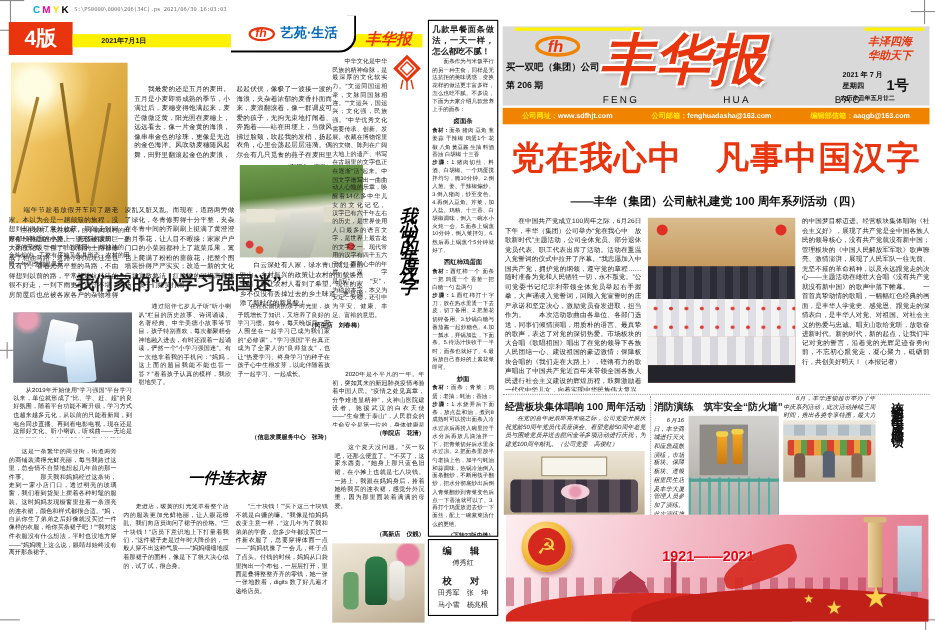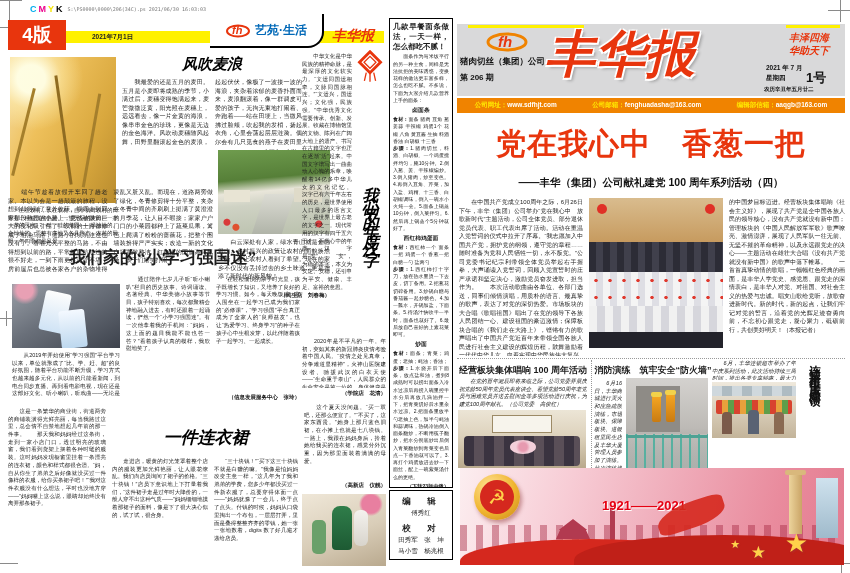--- a/index.html
+++ b/index.html
@@ -61,21 +61,20 @@
   <div class="p stitle redtxt" style="left:322px;top:27px;width:62px;font-size:14px;">丰华报</div>
 
   <div class="p photo" style="left:10px;top:57px;width:106px;height:146px;background:
       radial-gradient(circle at 20% 15%,rgba(255,255,230,.95) 0 14px,rgba(255,240,180,.5) 30px,transparent 52px),
       linear-gradient(115deg,#f7dfa8 0%,#eec05b 35%,#d9a83e 70%,#b98c2e 100%);">
     <div style="position:absolute;left:12px;top:30px;width:3px;height:90px;background:#a57f2c;transform:rotate(14deg);"></div>
     <div style="position:absolute;left:52px;top:18px;width:3px;height:110px;background:#8f6c22;transform:rotate(-8deg);"></div>
     <div style="position:absolute;left:80px;top:36px;width:3px;height:95px;background:#a57f2c;transform:rotate(10deg);"></div>
   </div>
   <div class="p jt5" style="left:8px;top:207px;width:110px;height:38px;">　　生在农村，长在农村，自小就对农村的田野有一种粗浅的热爱。一望无际的麦田、一垄一垄的玉米、一畦一畦的菜园——绿油油的、金灿灿的，工整有序地又各具形态，农村的田野一年四季都是风景。</div>
-  <div class="p stitle" style="left:122px;top:55px;width:180px;font-size:15px;">风吹麦浪</div>
   <div class="p jt cols2" style="left:122px;top:78px;width:180px;height:70px;">　　我最爱的还是五月的麦田。五月是小麦即将成熟的季节，小满过后，麦穗变得饱满起来，麦芒微微泛黄，阳光照在麦穗上，远远看去，像一片金黄的海浪，像串串金色的珍珠，更像是无边的金色海洋。风吹动麦穗随风起舞，田野里翻滚起金色的麦浪，起起伏伏，像极了一波接一波的海浪，夹杂着浓郁的麦香扑面而来，麦浪翻滚着，像一群调皮可爱的孩子，无拘无束地打闹着、奔跑着——站在田埂上，当微风拂过脸颊，吹起我的发梢，扬起衣角，心里会荡起层层涟漪。偶尔会有几只觅食的燕子在麦田里飞舞，仿佛在庆祝即将开幕的丰收盛宴。闭上眼睛，听麦穗互相摩擦发出的“唰唰”声，像一个个小精灵在窃窃私语，空气里混着泥土的气息和麦香，沁人心脾。五月，响起了丰收的序章——</div>
   <div class="p byline" style="left:230px;top:149px;width:72px;">（李福志　李岩）</div>
 
   <div class="p photo" style="left:218px;top:150px;width:112px;height:84px;background:
       radial-gradient(circle at 8% 86%,#d93a3a 0 3px,transparent 4px),
       radial-gradient(circle at 16% 92%,#e0512f 0 3px,transparent 4px),
       radial-gradient(circle at 90% 88%,#d93a3a 0 3px,transparent 4px),
       linear-gradient(175deg,#6f9c4e 0%,#567f38 34%,#e9e6da 48%,#cfd2c4 62%,#b9c0ac 100%);">
     <div style="position:absolute;left:40px;top:44px;width:30px;height:42px;background:linear-gradient(#dcdcd4,#aeb2a6);transform:skewX(-18deg);"></div>
     <div style="position:absolute;left:6px;top:40px;width:26px;height:12px;background:#e8e4d4;"></div>
@@ -103,21 +102,21 @@
       linear-gradient(150deg,#9aa0a8 0%,#6a707a 45%,#3d424c 100%);">
     <div style="position:absolute;left:30px;top:8px;width:26px;height:40px;background:linear-gradient(#fdfdfd,#cfe3f5);border-radius:3px;transform:rotate(12deg);"></div>
     <div style="position:absolute;left:48px;top:26px;width:26px;height:38px;background:linear-gradient(#f4f9ff,#bcd7ee);border-radius:3px;transform:rotate(-6deg);"></div>
   </div>
   <div class="p jt5" style="left:12px;top:352px;width:108px;height:46px;">　　从2019年开始使用“学习强国”平台学习以来，单位就形成了“比、学、赶、超”的良好氛围，随着平台功能不断升级，学习方式也越来越多元化，从以前的只能看新闻，到电台同步直播、再到看电影电视，现在还是这部好文化、听小喇叭，听戏曲——无论是小孩还是老年人都能找到自己喜欢的节目。</div>
   <div class="p jt5" style="left:126px;top:276px;width:84px;height:122px;">　　通过陪伴七岁儿子听“听小喇叭”栏目的历史故事、诗词诵读、名著经典、中华美德小故事等节目，孩子特别喜欢，每次都聚精会神地融入进去，有时还跟着一起诵读，俨然一个“小学习强国迷”。有一次他拿着我的手机问：“妈妈，这上面的题目我能不能也答一答？”看着孩子认真的模样，我欣慰地笑了。</div>
   <div class="p jt5" style="left:216px;top:276px;width:84px;height:116px;">　　在轻松愉快的亲子时光里，孩子既增长了知识，又培养了良好的学习习惯。如今，每天晚饭后一家人围坐在一起学习已成为我们家的“必修课”，“学习强国”平台真正成为了全家人的“良师益友”，也让“热爱学习、终身学习”的种子在孩子心中生根发芽，以此伴随着孩子一起学习、一起成长。</div>
   <div class="p byline" style="left:205px;top:394px;width:95px;">（信息发展服务中心　张玲）</div>
 
   <div class="p jt5" style="left:8px;top:408px;width:98px;height:158px;">　　这是一条繁华的商业街，街道两旁的商铺装潢得光鲜亮丽，每当我路过这里，总会情不自禁地想起几年前的那一件事。　　那天我和妈妈经过这条街，走到一家小店门口，透过明亮的玻璃窗，我们看到货架上摆着各种时髦的服装。这时妈妈发现橱窗里挂着一条漂亮的连衣裙，颜色和样式都很合适。“妈，自从你生了弟弟之后好像就没买过一件像样的衣服，给你买条裙子吧！”“我对这件衣服没有什么想法，平时也没地方穿——”妈妈嘴上这么说，眼睛却始终没有离开那条裙子。</div>
-  <div class="p stitle" style="left:145px;top:426px;width:122px;font-size:17px;">一件连衣裙</div>
+  <div class="p stitle" style="left:145px;top:426px;width:122px;font-size:14px;">一件连衣裙</div>
   <div class="p jt5" style="left:112px;top:458px;width:96px;height:108px;">　　走进店，暖黄的灯光笼罩着整个店内的服装更加光鲜艳丽，让人眼花缭乱。我们向店员询问了裙子的价格。“三十块钱！”店员下意识地上下打量着我们，“这件裙子走是过年时大降价的，一般人穿不出这种气质——”妈妈细细地摸着那裙子的面料，像是下了很大决心似的，试了试，很合身。</div>
   <div class="p jt5" style="left:214px;top:458px;width:84px;height:108px;">　　“三十块钱！”“买下这三十块钱不就是白赚的嘛。”我像是怕妈妈改变主意一样，“这几年为了我和弟弟的学费，您多少年都没买过一件新衣服了，总要穿得体面一点——”妈妈犹豫了一会儿，终于点了点头。付钱的时候，妈妈从口袋里掏出一个布包，一层层打开，里面是叠得整整齐齐的零钱，她一张一张地数着，digits 数了好几遍才递给店员。</div>
   <div class="p jt5" style="left:304px;top:404px;width:82px;height:78px;">　　这个夏天没问题。“买一双吧，还那么便宜了。”“不买了，这家东西贵。”她身上那只蓝色旧裙，在小摊上也就是七八块钱。　　一路上，我跟在妈妈身后，拎着她给我买的连衣裙，感觉分外沉重，因为那里面装着满满的母爱。</div>
   <div class="p byline" style="left:304px;top:482px;width:82px;">（高新店　仪靓）</div>
   <div class="p photo" style="left:302px;top:494px;width:84px;height:72px;background:
       radial-gradient(circle at 82% 14%,#e87fa0 0 9px,transparent 12px),
       linear-gradient(160deg,#efe7d8 0%,#d9cdb8 55%,#b9a98e 100%);">
     <div style="position:absolute;left:30px;top:12px;width:20px;height:44px;background:linear-gradient(#2f7d4a,#1d5a33);border-radius:8px 8px 4px 4px;"></div>
     <div style="position:absolute;left:52px;top:16px;width:14px;height:36px;background:linear-gradient(#f4f2ee,#d8d4cc);border-radius:6px;"></div>
     <div style="position:absolute;left:10px;top:26px;width:14px;height:34px;background:#6aa06a;border-radius:5px;"></div>
@@ -151,36 +150,41 @@
 
   <div class="p" style="left:457px;top:24px;width:388px;height:72px;background:#d9d9da;"></div>
   <div class="p" style="left:468px;top:25px;width:116px;height:3px;background:#fff100;"></div>
   <div class="p" style="left:786px;top:25px;width:54px;height:3px;background:#fff100;"></div>
   <div class="p" style="left:486px;top:29px;">
     <svg width="42" height="24" viewBox="0 0 42 24">
       <ellipse cx="21" cy="13" rx="19" ry="8" fill="none" stroke="#f08300" stroke-width="3"></ellipse>
       <text x="12" y="18" font-size="15" font-style="italic" font-weight="bold" fill="#e8350d">fh</text>
     </svg>
   </div>
-  <div class="p" style="left:460px;top:56px;width:100px;font-size:8.5px;font-weight:bold;color:#111;">猪肉切丝（集团）公司</div>
+  <div class="p" style="left:460px;top:56px;width:100px;font-size:8.5px;font-weight:bold;color:#111;">买一双吧（集团）公司</div>
   <div class="p" style="left:460px;top:72px;width:60px;font-size:8px;font-weight:bold;color:#111;">第 206 期</div>
   <div class="p" style="left:545px;top:22px;width:242px;height:64px;display:flex;justify-content:space-between;align-items:center;font-family:'Liberation Serif',serif;font-weight:bold;font-style:italic;font-size:50px;color:#e8350d;text-shadow:-1.5px -1.5px 0 #fff,1.5px -1.5px 0 #fff,-1.5px 1.5px 0 #fff,1.5px 1.5px 0 #fff,3px 3px 3px rgba(0,0,0,.25);">丰华报</div>
+  <div class="p" style="left:548px;top:86px;width:236px;display:flex;justify-content:space-between;font-size:9px;letter-spacing:2px;color:#111;">
+    <span>FENG</span>
+    <span>HUA</span>
+    <span>BAO</span>
+  </div>
   <div class="p stitle redtxt" style="left:778px;top:31px;width:62px;font-size:10px;font-style:italic;">丰泽四海</div>
   <div class="p stitle redtxt" style="left:778px;top:44px;width:62px;font-size:10px;">华助天下</div>
   <div class="p" style="left:766px;top:64px;width:76px;font-size:6.5px;font-weight:bold;color:#111;">2021 年 7 月</div>
   <div class="p" style="left:766px;top:74px;width:40px;font-size:6.5px;font-weight:bold;color:#111;">星期四</div>
   <div class="p" style="left:806px;top:69px;width:36px;font-size:13px;font-weight:bold;color:#111;">1号</div>
   <div class="p" style="left:764px;top:86px;width:80px;font-size:5.5px;font-weight:bold;color:#111;">农历辛丑年五月廿二</div>
   <div class="p" style="left:457px;top:98px;width:388px;height:15px;background:#f08300;display:flex;align-items:center;justify-content:space-around;font-size:6.5px;font-weight:bold;">
     <span><span style="color:#ffe900;">公司网址：</span><span style="color:#fff;">www.sdfhjt.com</span></span>
     <span><span style="color:#ffe900;">公司邮箱：</span><span style="color:#fff;">fenghuadasha@163.com</span></span>
     <span><span style="color:#ffe900;">编辑部信箱：</span><span style="color:#fff;">aaqgb@163.com</span></span>
   </div>
 
-  <div class="p" style="left:457px;top:124px;width:388px;font-size:30px;font-weight:bold;text-align:center;color:#e8350d;letter-spacing:1px;white-space:nowrap;overflow:hidden;">党在我心中　香葱一把</div>
+  <div class="p" style="left:457px;top:124px;width:388px;font-size:30px;font-weight:bold;text-align:center;color:#e8350d;letter-spacing:1px;white-space:nowrap;overflow:hidden;">党在我心中　凡事中国汉字</div>
   <div class="p" style="left:457px;top:176px;width:388px;font-size:10.5px;font-weight:bold;text-align:center;color:#111;">——丰华（集团）公司献礼建党 100 周年系列活动（四）</div>
 
   <div class="p jt" style="left:459px;top:198px;width:124px;height:158px;">　　在中国共产党成立100周年之际，6月26日下午，丰华（集团）公司举办“党在我心中　放歌新时代”主题活动，公司全体党员、部分退休党员代表、职工代表出席了活动。活动在重温入党誓词的仪式中拉开了序幕。“我志愿加入中国共产党，拥护党的纲领，遵守党的章程……随时准备为党和人民牺牲一切，永不叛党。”公司党委书记纪宗利带领全体党员举起右手握拳，大声诵读入党誓词，回顾入党宣誓时的庄严承诺和坚定决心，激励党员奋发进取，担当作为。　　本次活动歌曲由各单位、各部门选送，同事们倾情演唱，用质朴的语言、最真挚的歌声，表达了对党的深切热爱。市场板块的大合唱《歌唱祖国》唱出了在党的领导下各族人民团结一心、建设祖国的豪迈激情；保障板块合唱的《我们走在大路上》，铿锵有力的歌声唱出了中国共产党近百年来带领全国各族人民进行社会主义建设的辉煌历程，鼓舞激励着一代代中华儿女，向着实现中华民族伟大复兴</div>
   <div class="p photo" style="left:589px;top:198px;width:134px;height:150px;background:linear-gradient(#d9bc8e 0%,#c69a5e 30%,#a9703c 60%,#8a4d27 100%);">
     <div style="position:absolute;left:8px;top:6px;width:10px;height:10px;border-radius:50%;background:#e03026;"></div>
     <div style="position:absolute;right:8px;top:6px;width:10px;height:10px;border-radius:50%;background:#e03026;"></div>
     <div style="position:absolute;left:0;top:44px;width:134px;height:30px;background:repeating-linear-gradient(90deg,#2c2c36 0 7px,#40404c 7px 14px);"></div>
     <div style="position:absolute;left:0;top:74px;width:134px;height:34px;background:repeating-linear-gradient(90deg,#f4f4f4 0 7px,#dedee4 7px 14px);background-color:#eee;"></div>
     <div style="position:absolute;left:0;top:74px;width:134px;height:34px;background-image:radial-gradient(circle,#e0392e 0 1.4px,transparent 2px);background-size:14px 17px;"></div>
     <div style="position:absolute;left:0;top:108px;width:134px;height:26px;background:repeating-linear-gradient(90deg,#f1f1f1 0 8px,#d6d6dc 8px 16px);"></div>

